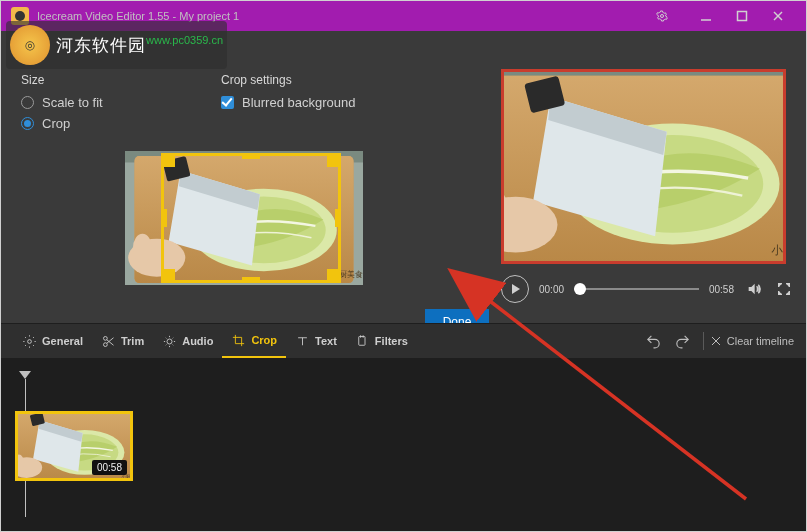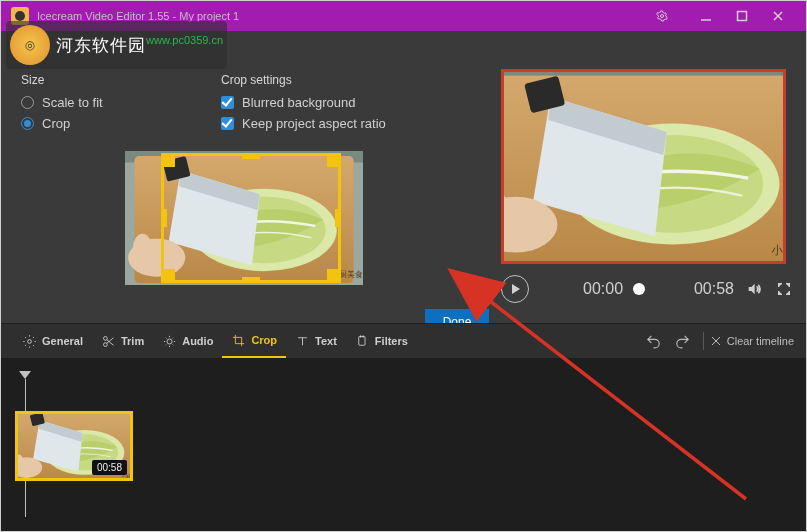--- a/index.html
+++ b/index.html
@@ -48,21 +48,21 @@
 .crop-preview .h-rm { right: -3px; top: calc(50% - 9px); height: 18px; width: 6px; }
 
 .btn-done { position: absolute; right: 0; bottom: -12px; width: 64px; height: 26px; background: #0d6fbf; color: #fff; font-size: 12px; display: flex; align-items: center; justify-content: center; }
 
 .preview-box { width: 285px; height: 195px; border: 3px solid #c93c2d; position: relative; background: #222; }
 .preview-svg { width: 100%; height: 100%; display: block; }
 
 .player-bar { margin-top: 10px; height: 30px; display: flex; align-items: center; gap: 10px; }
 .play-btn { width: 28px; height: 28px; border-radius: 50%; border: 1.5px solid #c0c0c0; display: flex; align-items: center; justify-content: center; }
 .play-btn svg { width: 10px; height: 10px; fill: #d0d0d0; margin-left: 1px; }
-.time { font-size: 16px; color: #d0d0d0; margin-left: 44px; }
+.time { font-size: 10px; color: #d0d0d0; }
 .seek { flex: 1; height: 2px; background: #8a8a8a; position: relative; }
 .seek .knob { position: absolute; left: 0; top: -5px; width: 12px; height: 12px; border-radius: 50%; background: #fff; }
 .pb-icon { width: 20px; display: flex; align-items: center; justify-content: center; }
 .pb-icon svg { width: 16px; height: 16px; fill: #d0d0d0; stroke: #d0d0d0; }
 
 .tabbar { position: absolute; top: 322px; left: 0; right: 0; height: 36px; background: #2f2f2f; display: flex; align-items: center; padding: 0 12px; border-top: 1px solid #1e1e1e; border-bottom: 1px solid #1e1e1e; }
 .tab { display: flex; align-items: center; gap: 5px; font-size: 11px; color: #cfcfcf; padding: 0 9px; height: 100%; font-weight: bold; }
 .tab.active { color: #f2c40d; border-bottom: 2px solid #f2c40d; }
 .tab svg { width: 15px; height: 15px; fill: none; stroke: currentColor; stroke-width: 1.4; }
 .tabbar .spacer { flex: 1; }
@@ -163,24 +163,20 @@
           <div class="radio selected"></div>
           <span>Crop</span>
         </div>
       </div>
       <div class="col">
         <div class="section-title">Crop settings</div>
         <div class="check-row">
           <div class="check"></div>
           <span>Blurred background</span>
         </div>
-        <div class="check-row">
-          <div class="check"></div>
-          <span>Keep project aspect ratio</span>
-        </div>
       </div>
     </div>
 
     <div class="crop-preview">
       <svg class="bg cabbage-svg" viewBox="0 0 300 200" preserveAspectRatio="xMidYMid slice">
           <use href="#cabbage-scene"></use>
         </svg>
       <div class="sel">
         <div class="handle h-tl"></div>
         <div class="handle h-tm"></div>

